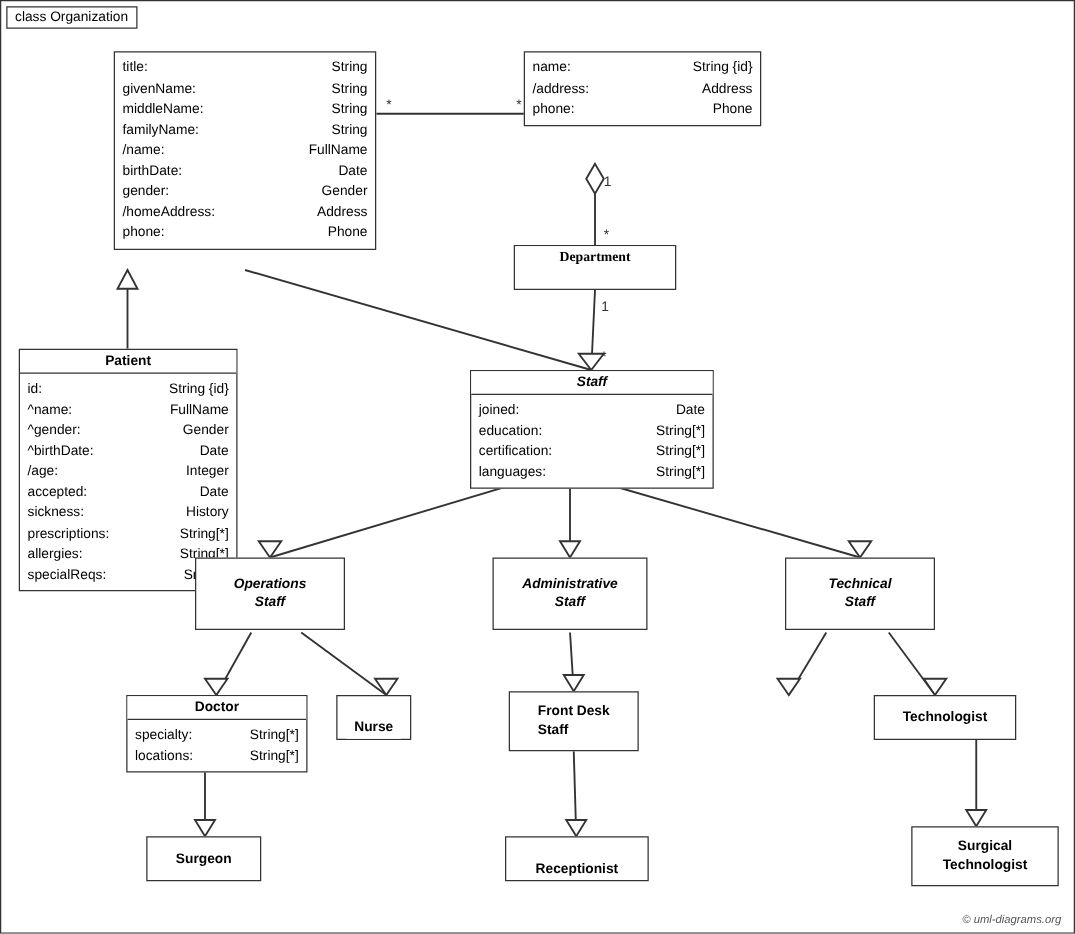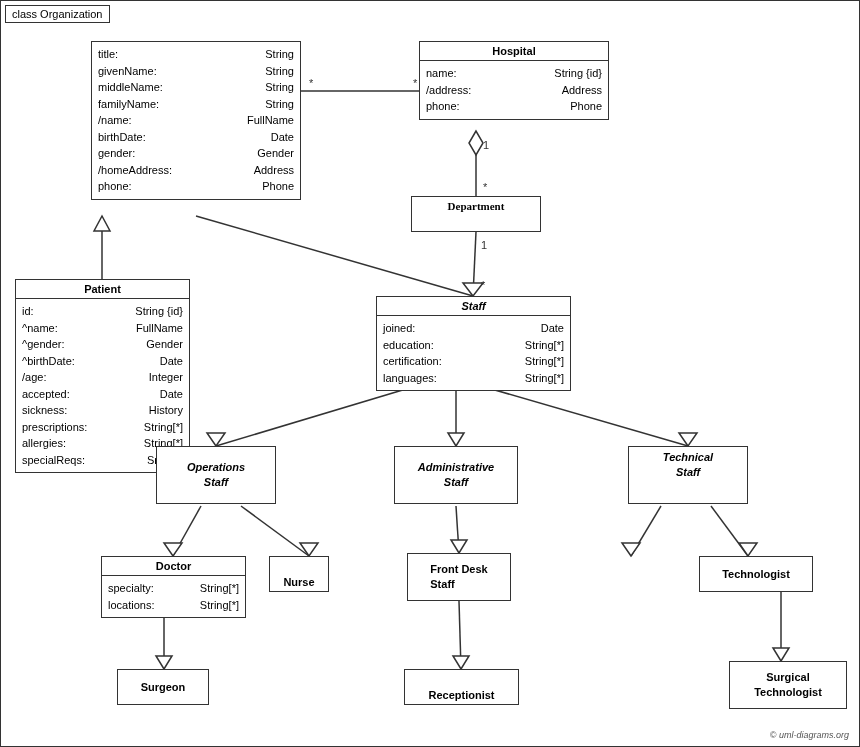--- a/index.html
+++ b/index.html
@@ -173,21 +173,20 @@
           <span class="attr-type">Address</span>
         </div>
       <div class="attr-row">
           <span class="attr-name">phone:</span>
           <span class="attr-type">Phone</span>
         </div>
     </div>
   </div>
 
   <div class="uml-class" style="left:418px; top:40px; width:190px;">
-    <div class="class-name">Hospital</div>
     <div class="class-attrs">
       <div class="attr-row">
           <span class="attr-name">name:</span>
           <span class="attr-type">String {id}</span>
         </div>
       <div class="attr-row">
           <span class="attr-name">/address:</span>
           <span class="attr-type">Address</span>
         </div>
       <div class="attr-row">
@@ -270,21 +269,21 @@
   </div>
 
   <div class="uml-class" style="left:155px; top:445px; width:120px; height:58px; display:flex; align-items:center; justify-content:center;">
     <div class="class-name italic" style="border-bottom:none; text-align:center; line-height:1.4;">Operations<br>Staff</div>
   </div>
 
   <div class="uml-class" style="left:393px; top:445px; width:124px; height:58px; display:flex; align-items:center; justify-content:center;">
     <div class="class-name italic" style="border-bottom:none; text-align:center; line-height:1.4;">Administrative<br>Staff</div>
   </div>
 
-  <div class="uml-class" style="left:627px; top:445px; width:120px; height:58px; display:flex; align-items:flex-start; justify-content:center;">
+  <div class="uml-class" style="left:627px; top:445px; width:120px; height:58px; display:flex; align-items:center; justify-content:center;">
     <div class="class-name italic" style="border-bottom:none; text-align:center; line-height:1.4;">Technical<br>Staff</div>
   </div>
 
   <div class="uml-class" style="left:100px; top:555px; width:145px;">
     <div class="class-name">Doctor</div>
     <div class="class-attrs">
       <div class="attr-row">
           <span class="attr-name">specialty:</span>
           <span class="attr-type">String[*]</span>
         </div>

